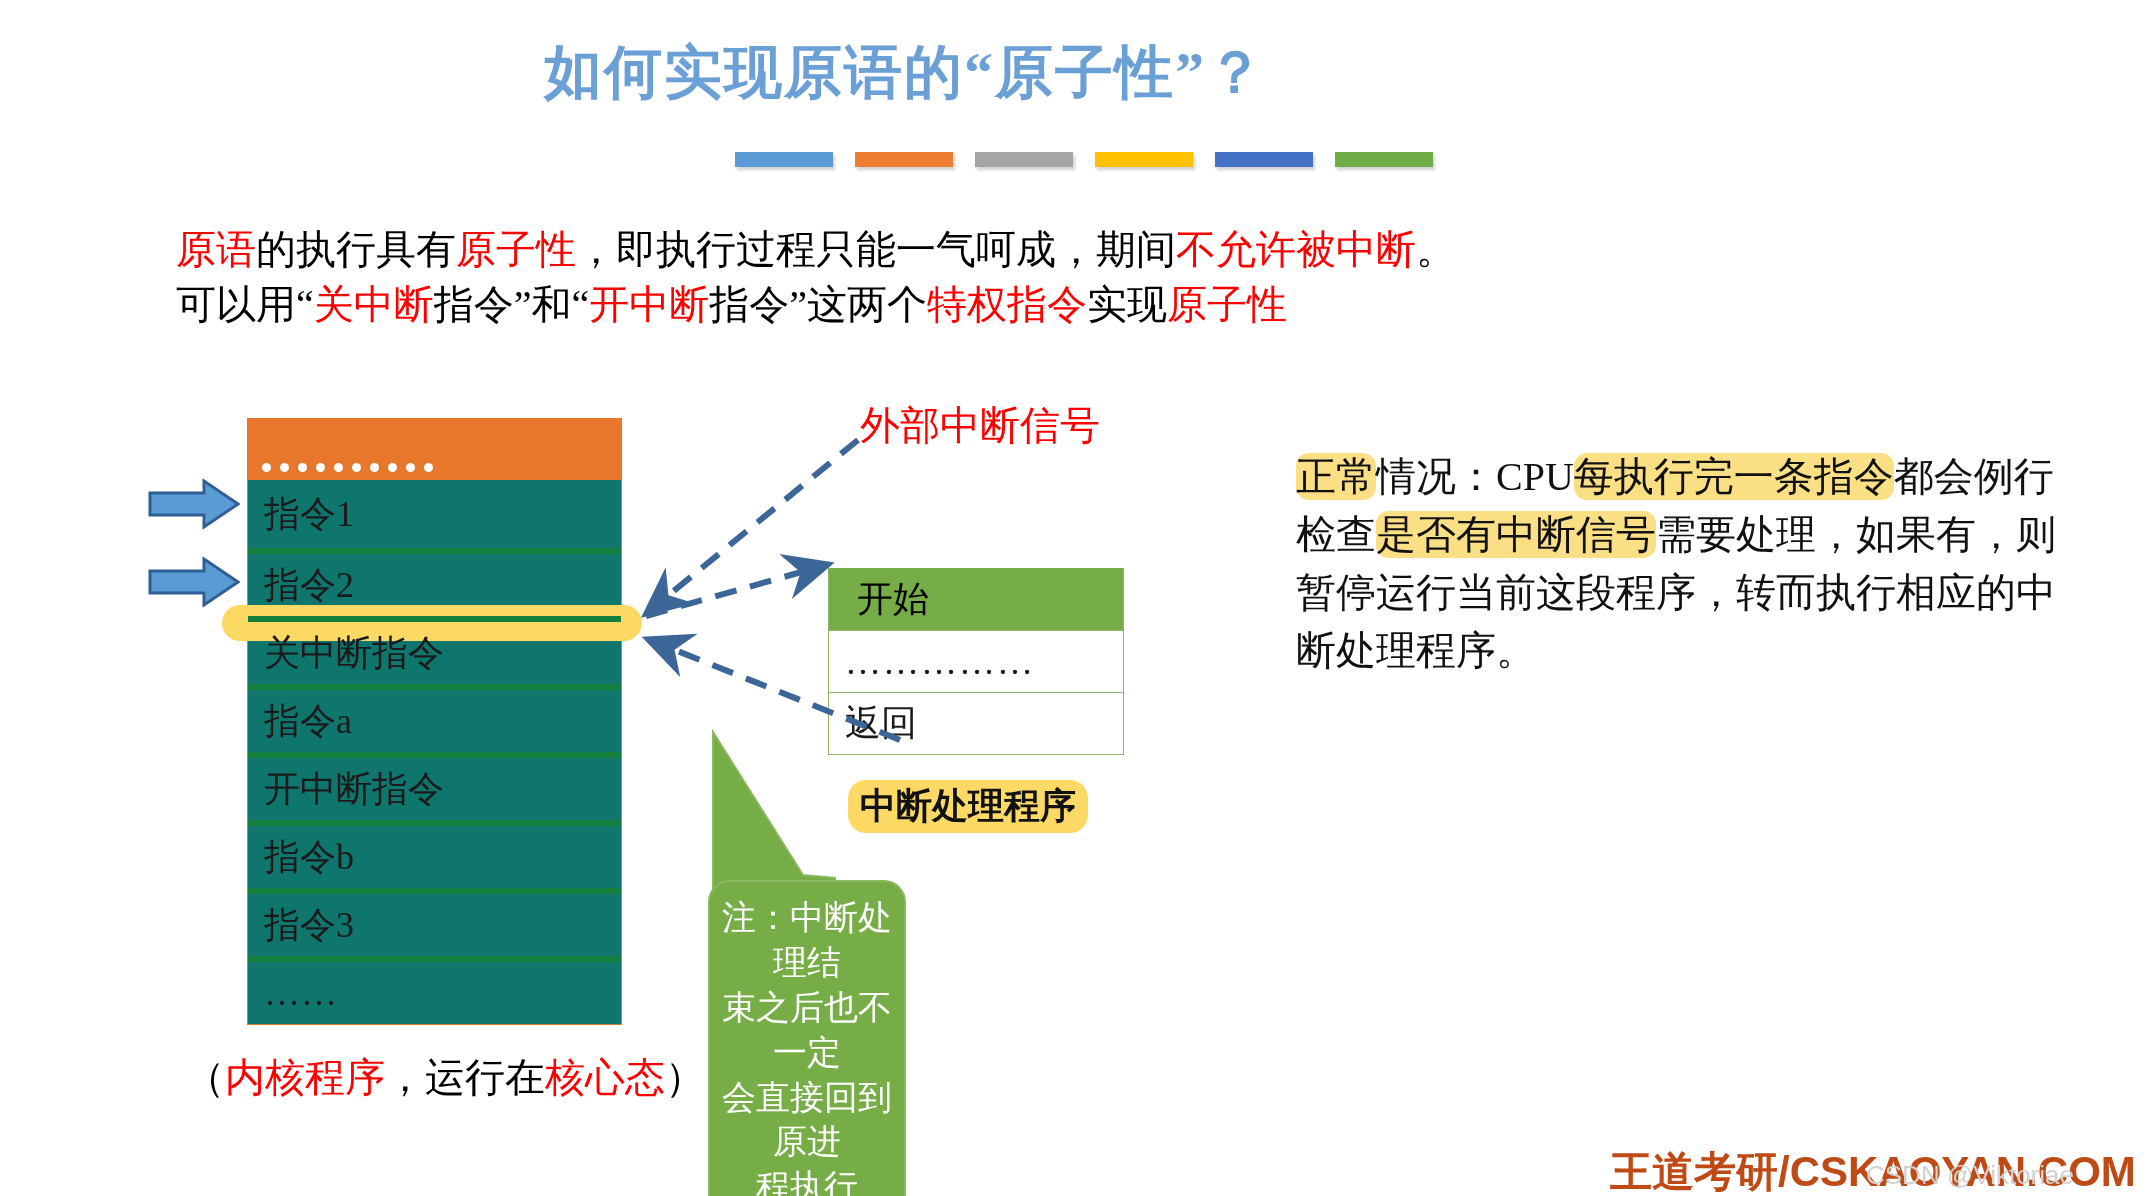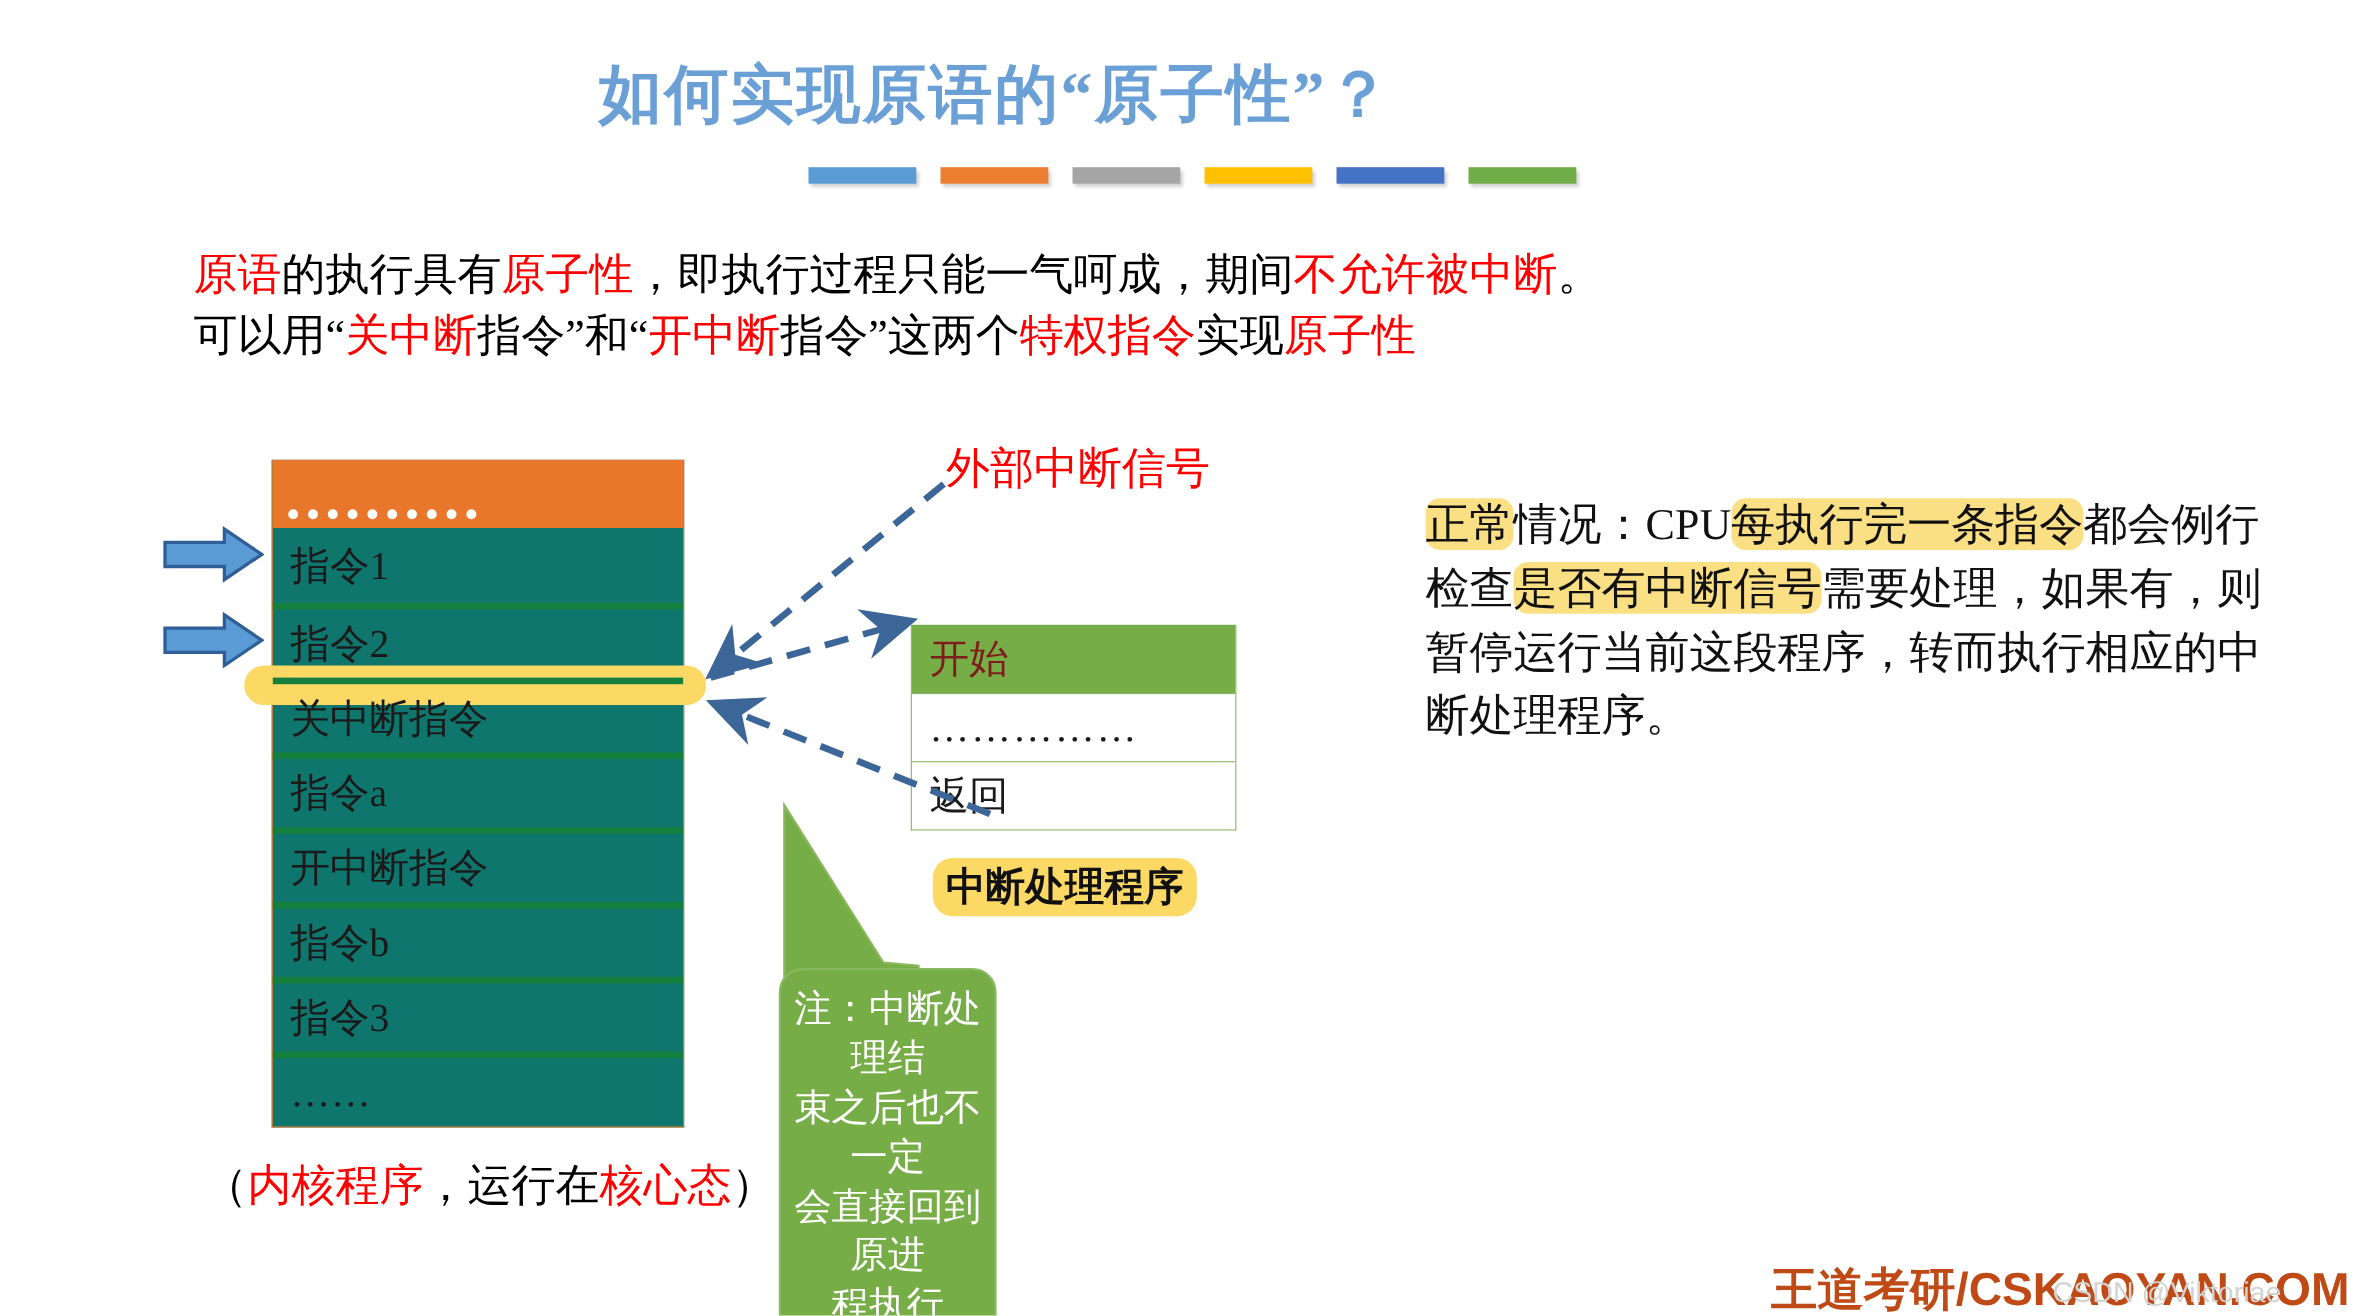--- a/index.html
+++ b/index.html
@@ -7,21 +7,21 @@
     width:2146px;height:1196px;
     background:#ffffff;
     font-family:"Liberation Serif","DejaVu Serif",serif;
     overflow:hidden;
     position:relative;
   }
   .slide{position:absolute;inset:0;}
 
   
   .title{
-    position:absolute;left:0;top:47px;width:1810px;
+    position:absolute;left:0;top:34px;width:1810px;
     text-align:center;
     font-size:58px;
     font-weight:700;
     color:#6ba0d6;
     letter-spacing:2px;
     font-family:"Liberation Serif","DejaVu Serif",serif;
     white-space:nowrap;
   }
 
   
@@ -94,23 +94,23 @@
   }
 
   
   .htable{
     position:absolute;left:828px;top:568px;width:296px;
     border:1px solid #8bb668;border-top:none;
     box-sizing:border-box;background:#fff;
   }
   .htable .hhdr{
     background:#76ad47;height:62px;
-    display:flex;align-items:center;padding-left:16px;
+    display:flex;align-items:center;padding-left:28px;
     box-sizing:border-box;
-    font-size:36px;color:#7f1d1d;
+    font-size:36px;color:#000000;
   }
   .htable .hrow{
     height:62px;border-top:1px solid #8bb668;
     display:flex;align-items:center;padding-left:16px;
     box-sizing:border-box;font-size:36px;color:#1a1a1a;
   }
   .htable .hrow.dotsrow{letter-spacing:2px;}
 
   
   .hcap{

